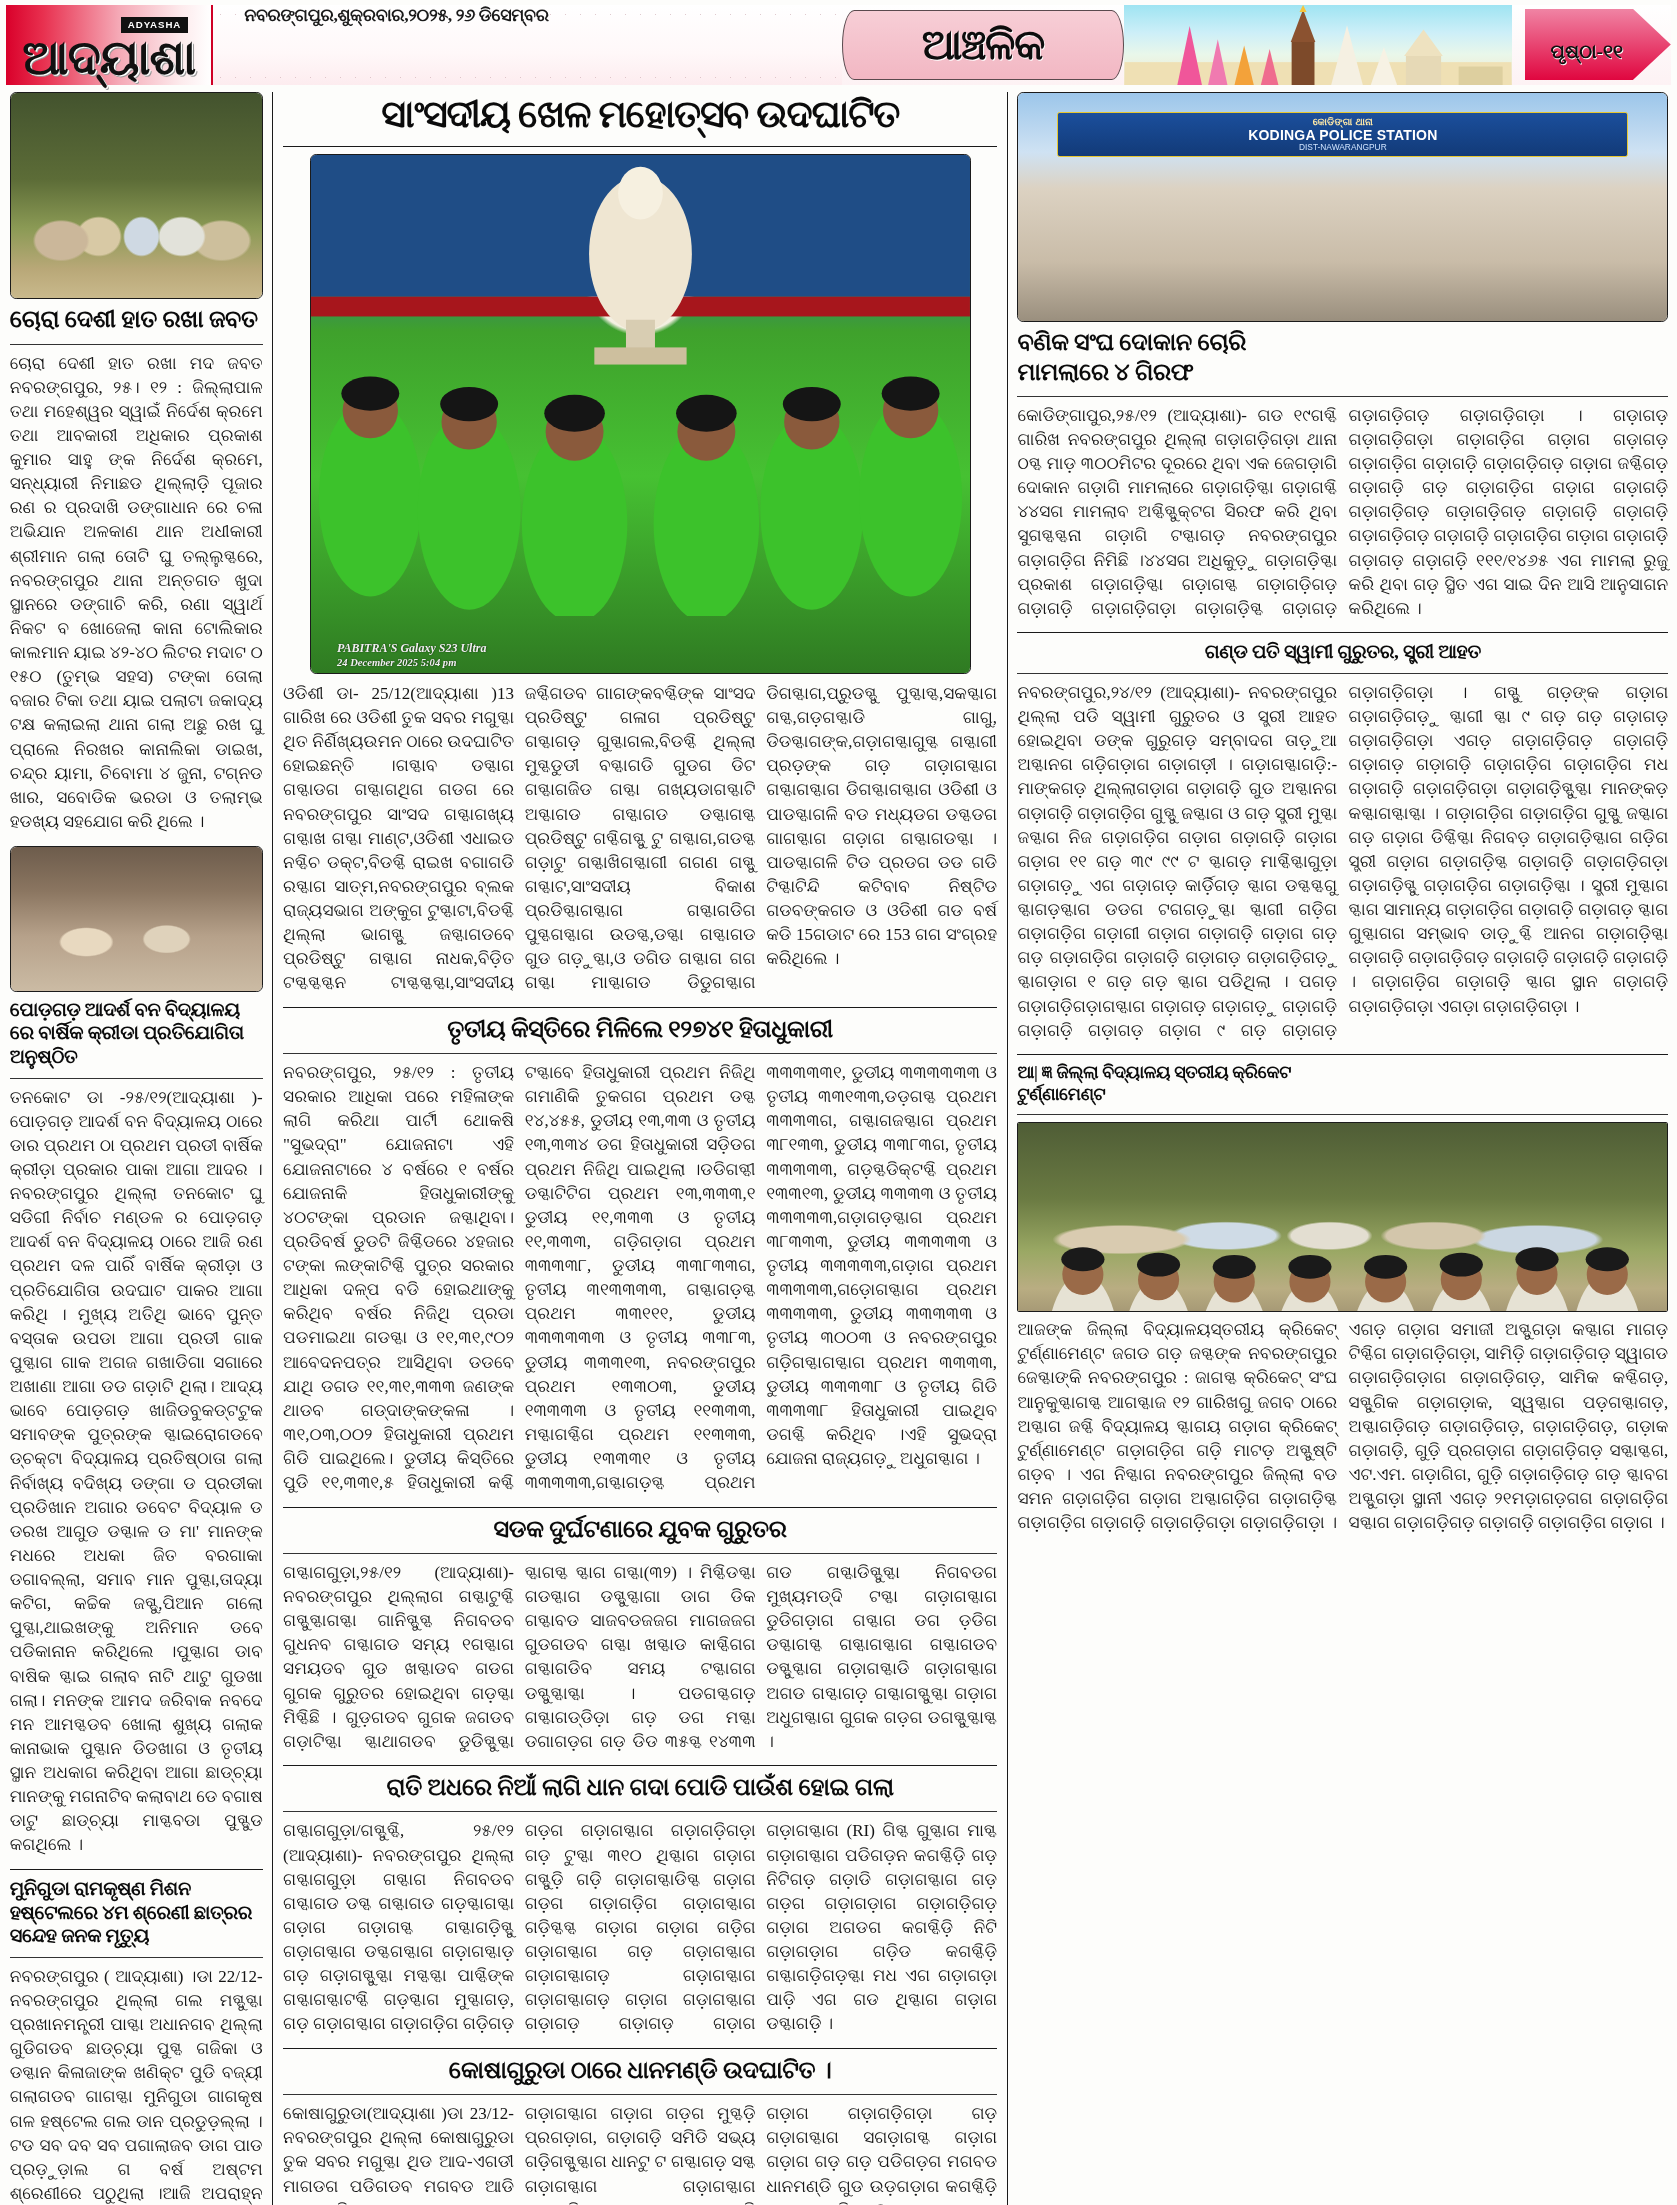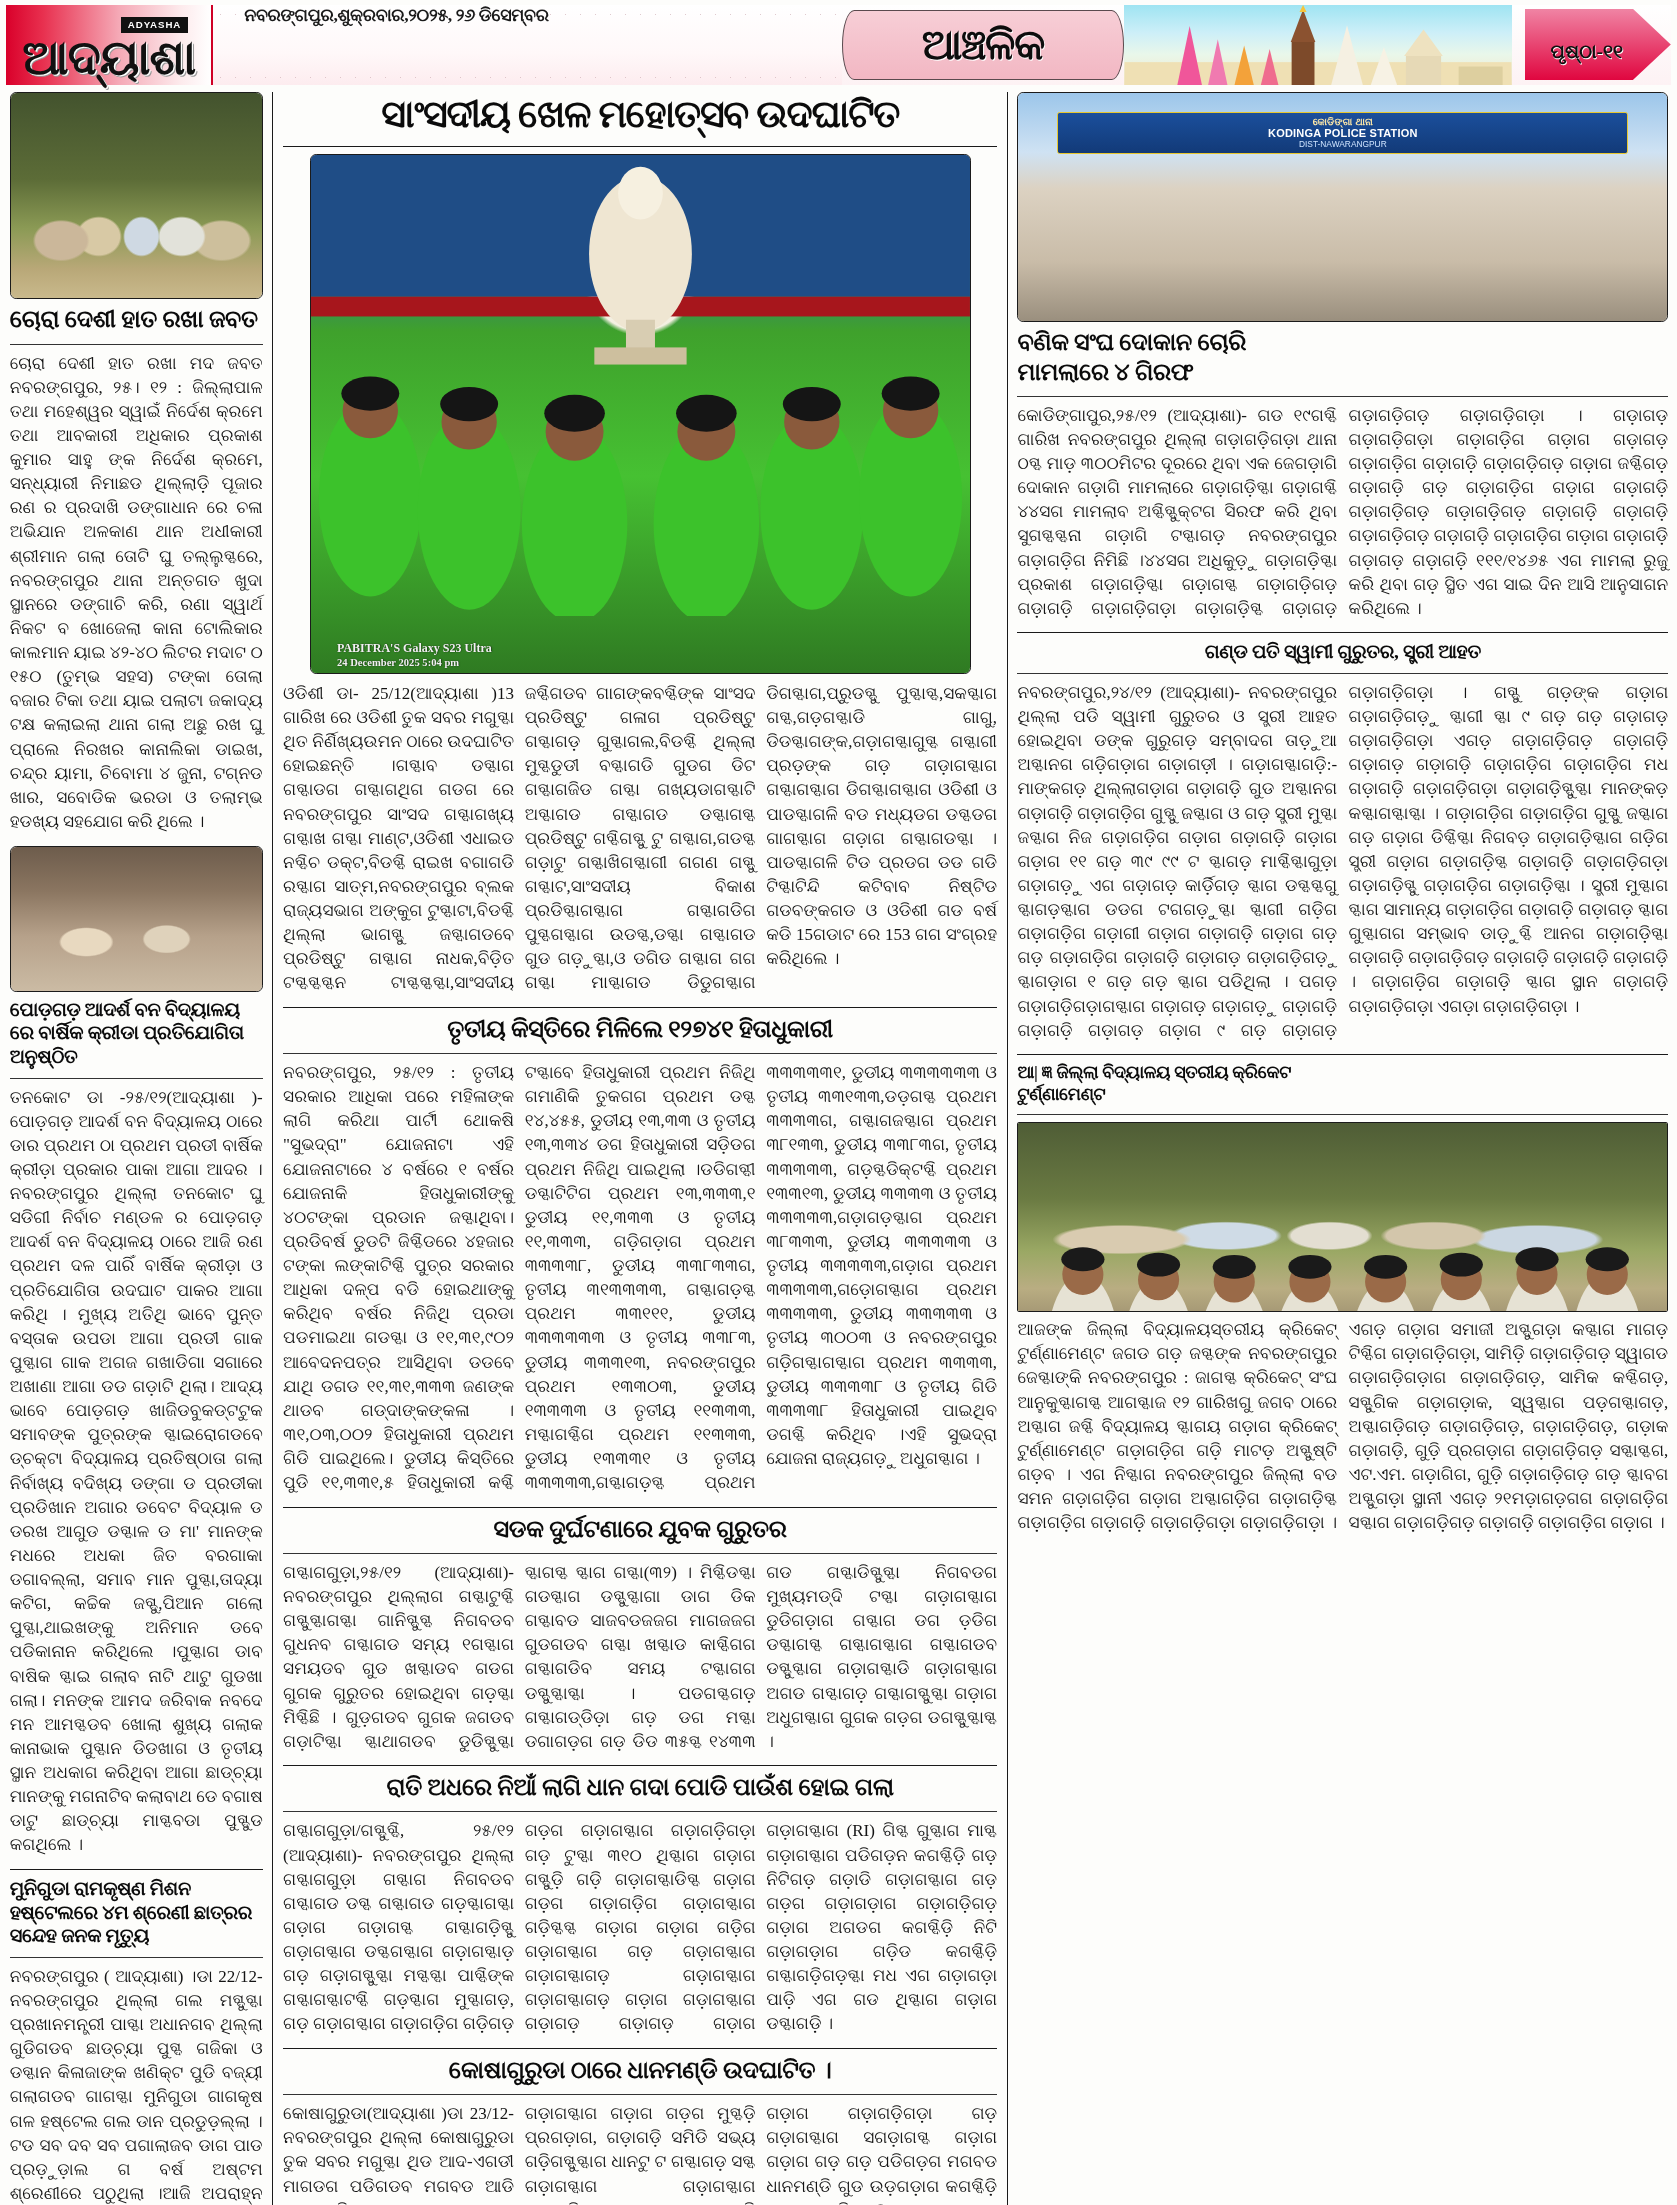--- a/index.html
+++ b/index.html
@@ -165,42 +165,42 @@
     border-radius: 6.2px;
     overflow: hidden;
     margin-bottom: 6.2px;
   }
   .photo.plain { border-radius: 1.8px; }
   .ph-inner { position: absolute; inset: 0; }
 
   .wm {
     position: absolute; left: 4%; bottom: 3.5px;
     font-family: "Liberation Serif", serif;
-    font-weight: bold;
+    font-style: italic; font-weight: bold;
     color: #f2f2f2;
     text-shadow: 0.4px 0.4px 1.3px rgba(0,0,0,.8);
     line-height: 1.25;
   }
   .wm .l1 { font-size: 12px; display:block;}
   .wm .l2 { font-size: 10.6px; display:block;}
 
   
   .signboard {
     position: absolute; left: 6%; top: 8%; right: 6%;
     background: linear-gradient(180deg,#1b4f9c,#123a78);
     border: 1.3px solid #e8c72f;
     border-radius: 2.6px;
     padding: 3.5px 2.6px;
     text-align: center;
     color: #fff;
     font-family: "Liberation Sans", sans-serif;
     line-height: 1.15;
   }
   .signboard .s1 { font-size: 9.7px; font-weight: bold; color:#ffe9a8; letter-spacing:0.2px;}
-  .signboard .s2 { font-size: 11px; font-weight: bold; letter-spacing:0.2px;}
+  .signboard .s2 { font-size: 14px; font-weight: bold; letter-spacing:0.2px;}
   .signboard .s3 { font-size: 8.4px; color:#cfe4ff;}
 
   
   .f-group   { background:
       radial-gradient(ellipse at 20% 72%, #cbb79a 0 9%, transparent 10%),
       radial-gradient(ellipse at 35% 70%, #d8c9a5 0 9%, transparent 10%),
       radial-gradient(ellipse at 52% 70%, #cfd9e3 0 9%, transparent 10%),
       radial-gradient(ellipse at 68% 70%, #e2e2da 0 9%, transparent 10%),
       radial-gradient(ellipse at 84% 72%, #cdbf9c 0 9%, transparent 10%),
       linear-gradient(180deg,#43532e 0%,#5c6c37 42%,#8b9a55 66%,#b9a878 86%,#c9b98c 100%); }

